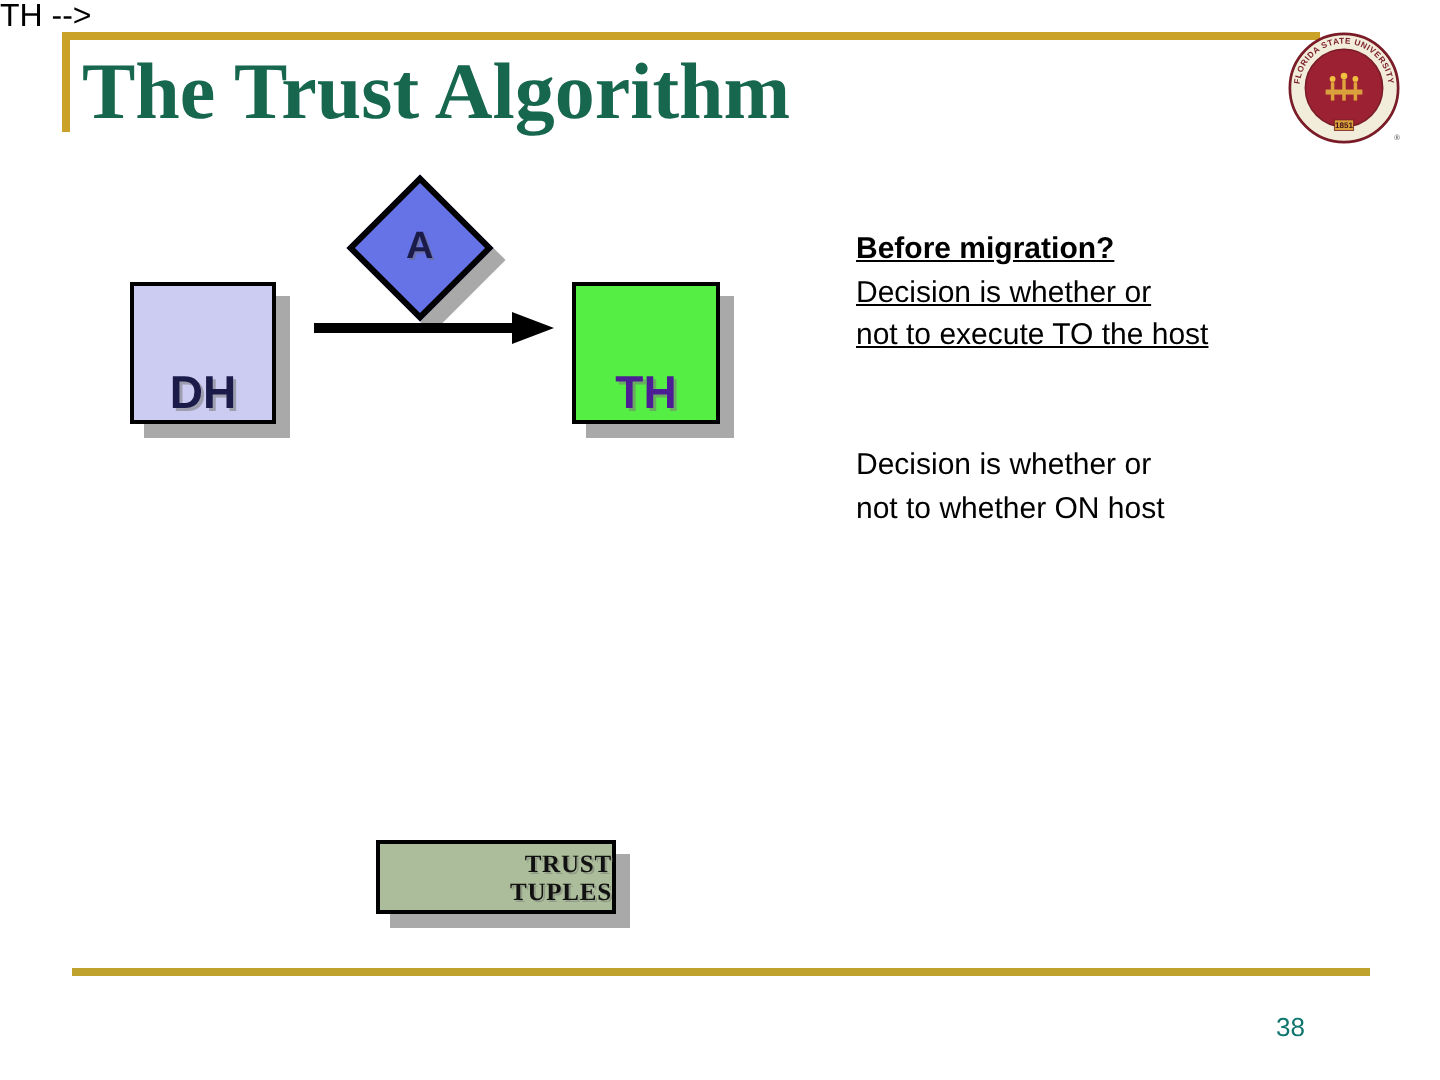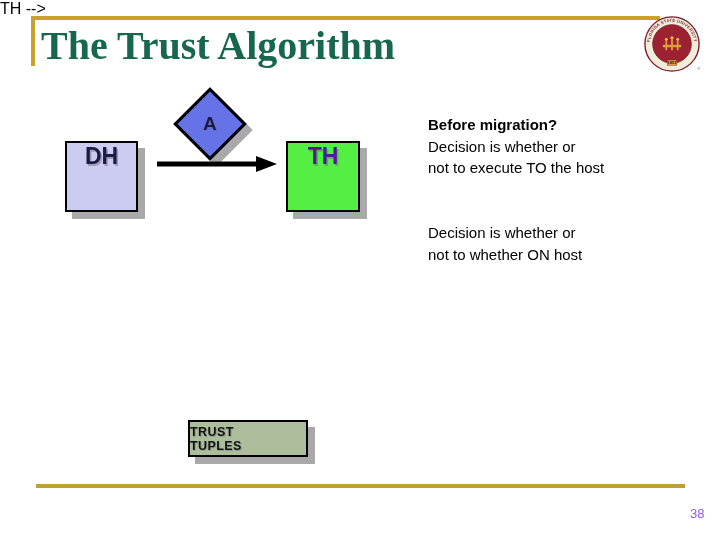--- a/index.html
+++ b/index.html
@@ -13,21 +13,21 @@
   .slide-title{
     position:absolute;left:41px;top:22px;margin:0;
     font-family:"Liberation Serif",serif;font-weight:700;
     font-size:40px;line-height:1.2;color:#17664e;white-space:nowrap;
   }
   .seal{position:absolute;left:643px;top:15px;width:58px;height:58px;}
 
   
   .pbox{
     position:absolute;border:2px solid #000;box-shadow:7px 7px 0 0 #a9a9a9;
-    display:flex;align-items:flex-start;justify-content:center;
+    display:flex;align-items:flex-end;justify-content:center;
     font-weight:bold;text-align:center;
   }
   .box-dh{left:65px;top:141px;width:69px;height:67px;background:#ccccf2;font-size:23px;color:#1b1b4a;}
   .box-th{left:286px;top:141px;width:70px;height:67px;background:#55ee44;font-size:23px;color:#4c1d95;}
   .pbox .lbl{text-shadow:1.5px 1.5px 0 rgba(120,120,120,.55);}
 
   .diamond-shadow{
     position:absolute;left:190px;top:104px;width:52px;height:52px;
     background:#a9a9a9;transform:rotate(45deg);
   }
@@ -40,29 +40,29 @@
     transform:rotate(-45deg);font-weight:bold;font-size:19px;color:#1b1b4a;
     text-shadow:1px 1px 0 rgba(110,110,110,.5);
   }
   .arrow{position:absolute;left:155px;top:155px;}
 
   .box-tuples{
     left:188px;top:420px;width:116px;height:33px;background:#abbd9a;
     flex-direction:column;font-size:12.5px;line-height:14px;
     letter-spacing:.4px;color:#111;
   }
-  .box-tuples .lbl{text-shadow:1px 1px 0 rgba(110,110,110,.4);}
+  .box-tuples .lbl{text-shadow:1px 1px 0 rgba(110,110,110,.4);font-family:Liberation Serif, serif;}
 
   .note{position:absolute;left:428px;width:235px;font-size:15px;line-height:21.5px;color:#000;}
-  .note-1{top:114px;}
+  .note-1{top:114px;text-decoration:underline;}
   .note-2{top:222px;}
   .note .heading{font-weight:bold;}
 
   .rule-bottom{position:absolute;left:36px;top:484px;width:649px;height:4px;background:#bfa22e;}
-  .page-number{position:absolute;left:690px;top:506px;font-size:13px;color:#8b5cf6;}
+  .page-number{position:absolute;left:638px;top:506px;font-size:13px;color:#0f766e;}
 </style>
 </head>
 <body>
 
 <div class="slide">
 
   
   <div class="rule-top-h"></div>
   <div class="rule-top-v"></div>
 

